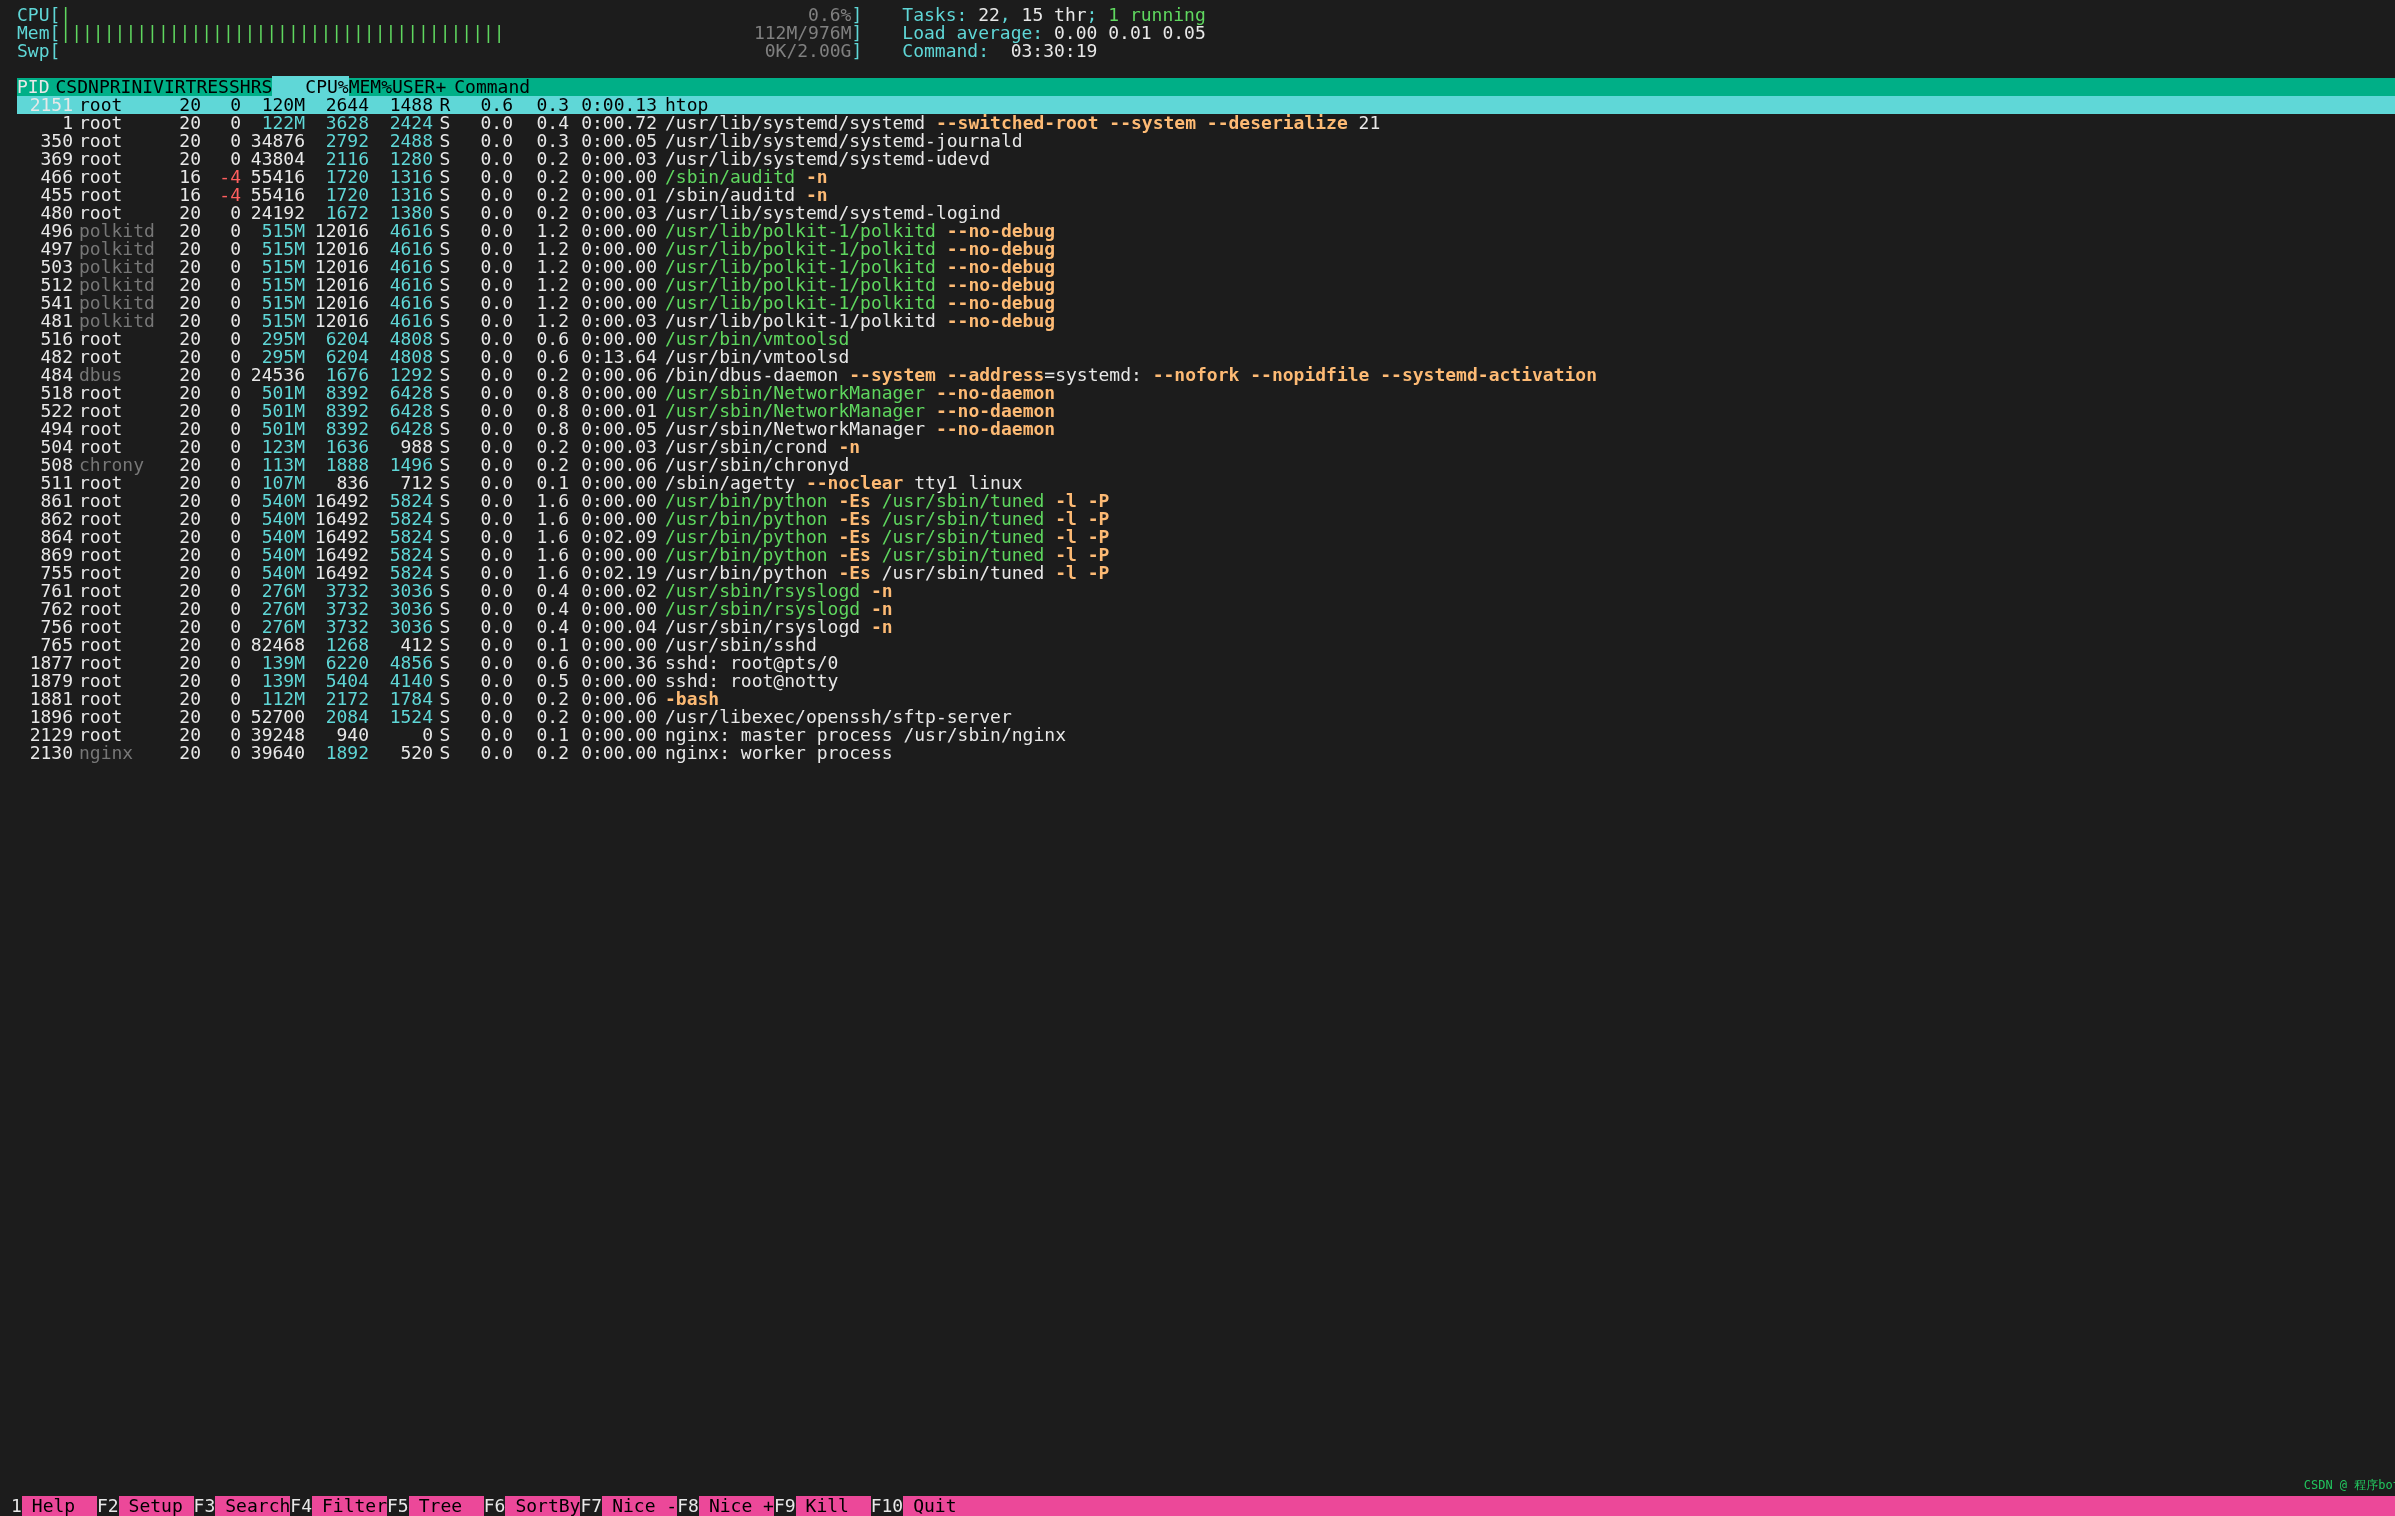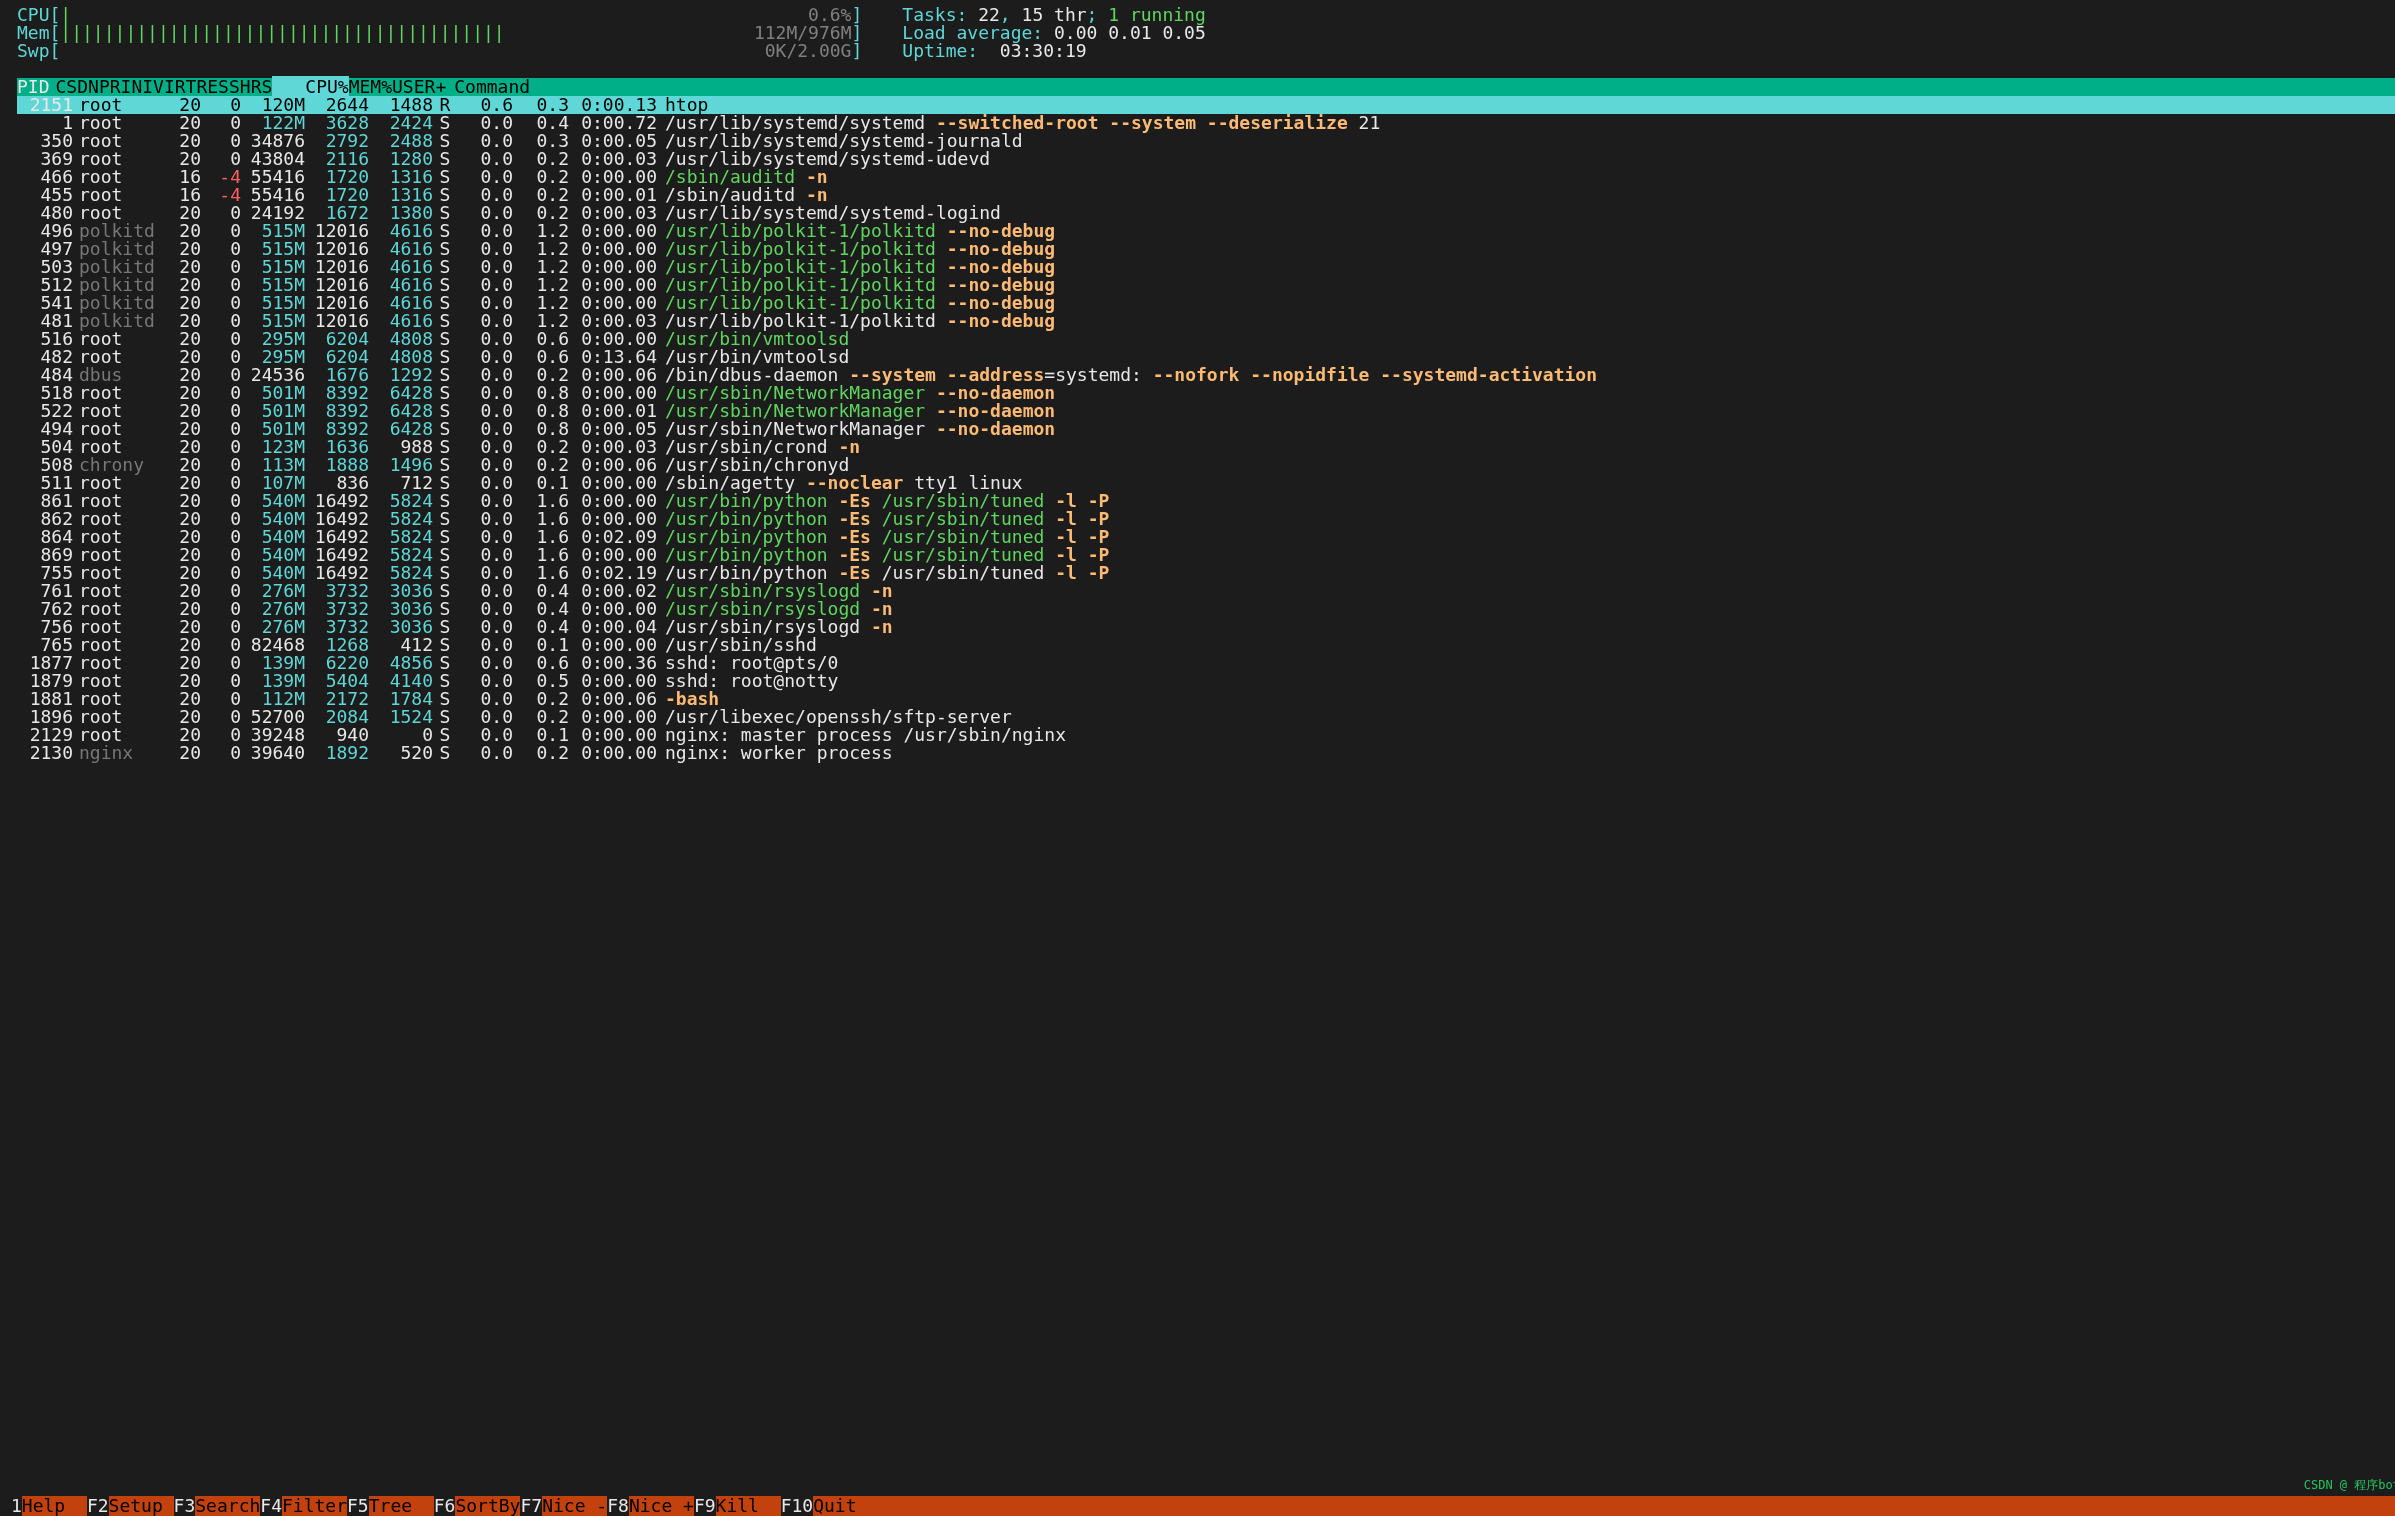--- a/index.html
+++ b/index.html
@@ -49,34 +49,34 @@
   .c-cmd span { white-space:pre; }
 
   
   .footer {
     position:absolute; left:0; bottom:0; width:100%;
     height:20px; line-height:20px;
     white-space:pre;
     color:#e8e8e8;
   }
   .footer .fk { color:#e8e8e8; }
-  .footer .fl { background:#c2410c; color:#000; display:inline-block; }
+  .footer .fl { background:#ec4899; color:#000; display:inline-block;padding-left:10px; }
   .watermark {
     position:absolute; right:6px; bottom:22px;
     font-size:12px; color:#22c55e;
   }
 </style>
 </head>
 <body>
 <div class="htop">
 
   <div id="meters">
       <div class="meter-line"><span class="meter-label">CPU</span><span class="cyan">[</span><span class="green">|</span><span class="dim meter-val" style="flex:0 0 auto">                                                                    0.6%</span><span class="cyan">]</span><span style="width:40px"></span><span class="right-col">Tasks: </span><span class="white">22</span><span class="cyan">, </span><span class="white">15 thr</span><span class="cyan">; </span><span class="green">1 running</span></div>
       <div class="meter-line"><span class="meter-label">Mem</span><span class="cyan">[</span><span class="green">|||||||||||||||||||||||||||||||||||||||||</span><span class="dim meter-val" style="flex:0 0 auto">                       112M/976M</span><span class="cyan">]</span><span style="width:40px"></span><span class="right-col">Load average: </span><span class="white">0.00 0.01 0.05</span></div>
-      <div class="meter-line"><span class="meter-label">Swp</span><span class="cyan">[</span><span class="dim"></span><span class="dim meter-val" style="flex:0 0 auto">                                                                 0K/2.00G</span><span class="cyan">]</span><span style="width:40px"></span><span class="right-col">Uptime:  </span><span class="white">03:30:19</span></div>
+      <div class="meter-line"><span class="meter-label">Swp</span><span class="cyan">[</span><span class="dim"></span><span class="dim meter-val" style="flex:0 0 auto">                                                                 0K/2.00G</span><span class="cyan">]</span><span style="width:40px"></span><span class="right-col">Command:  </span><span class="white">03:30:19</span></div>
       <div class="row"></div>
     </div>
 
   <div class="colhdr"><span class="c-pid">PID</span><span class="c-user">CSDN</span><span class="c-pri">PRI</span><span class="c-ni">NI</span><span class="c-virt">VIRT</span><span class="c-res">RES</span><span class="c-shr">SHR</span><span class="c-s">S</span><span class="c-cpu sort">CPU%</span><span class="c-mem">MEM%</span><span class="c-time">USER+</span><span class="c-cmd">Command</span></div>
 
   <div class="selrow proc"><span class="c-pid">2151</span><span class="c-user">root</span><span class="c-pri">20</span><span class="c-ni">0</span><span class="c-virt">120M</span><span class="c-res">2644</span><span class="c-shr">1488</span><span class="c-s">R</span><span class="c-cpu">0.6</span><span class="c-mem">0.3</span><span class="c-time">0:00.13</span><span class="c-cmd">htop</span></div>
 
   <div id="proclist">
       <div class="proc"><span class="c-pid white">1</span><span class="c-user white">root</span><span class="c-pri white">20</span><span class="c-ni white">0</span><span class="c-virt cyan">122M</span><span class="c-res cyan">3628</span><span class="c-shr cyan">2424</span><span class="c-s white">S</span><span class="c-cpu white">0.0</span><span class="c-mem white">0.4</span><span class="c-time white">0:00.72</span><span class="c-cmd"><span class="white">/usr/lib/systemd/systemd </span><span class="orange">--switched-root --system --deserialize </span><span class="white">21</span></span></div>
       <div class="proc"><span class="c-pid white">350</span><span class="c-user white">root</span><span class="c-pri white">20</span><span class="c-ni white">0</span><span class="c-virt white">34876</span><span class="c-res cyan">2792</span><span class="c-shr cyan">2488</span><span class="c-s white">S</span><span class="c-cpu white">0.0</span><span class="c-mem white">0.3</span><span class="c-time white">0:00.05</span><span class="c-cmd"><span class="white">/usr/lib/systemd/systemd-journald</span></span></div>

